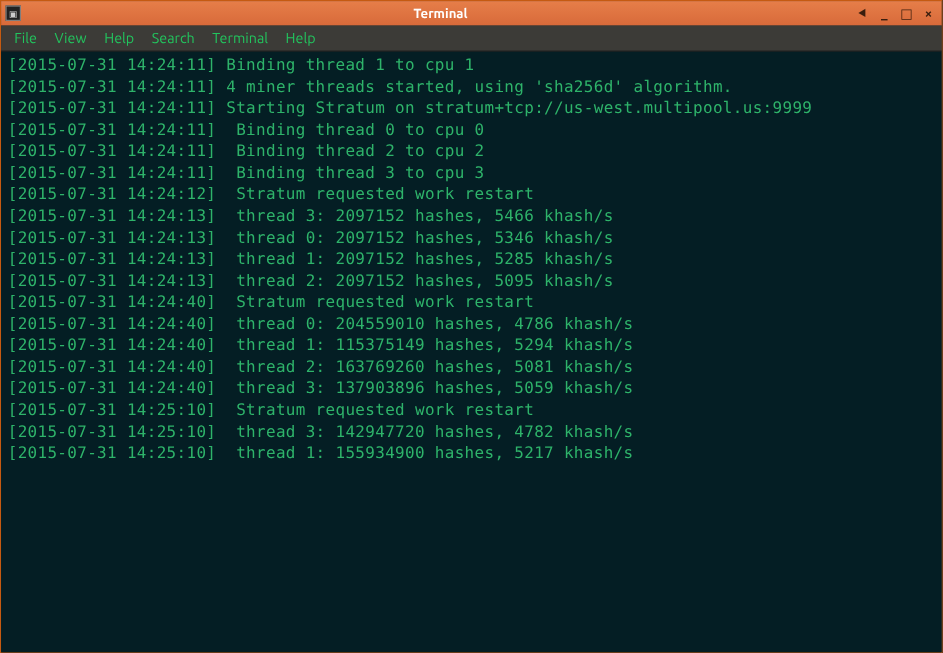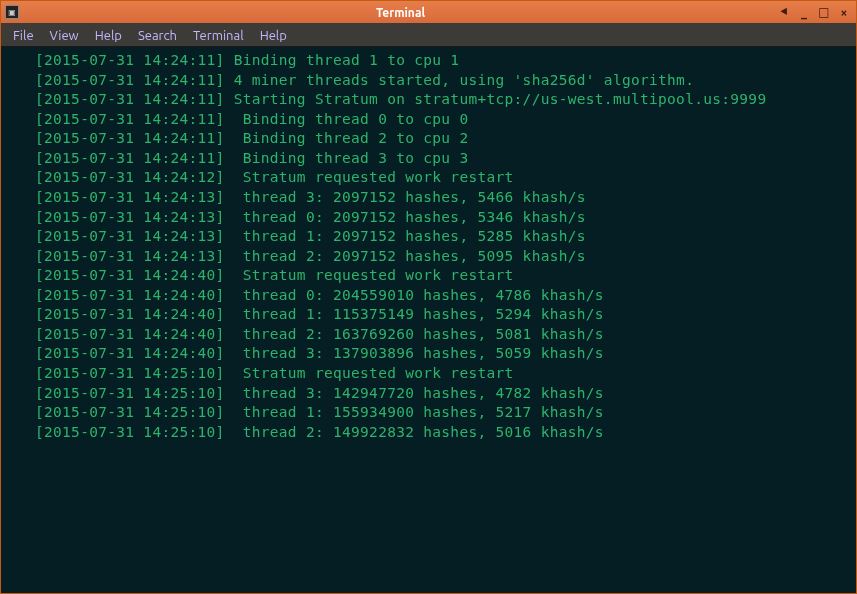--- a/index.html
+++ b/index.html
@@ -67,40 +67,39 @@
     .menubar {
       background: #3c3b37;
       height: 24px;
       display: flex;
       align-items: center;
       padding: 0 4px;
       gap: 0;
       border-bottom: 1px solid #1a1a1a;
     }
     .menu-item {
-      color: #c4b5fd;
+      color: #22c55e;
       font-family: "Ubuntu", "DejaVu Sans", sans-serif;
       font-size: 13px;
       padding: 3px 8px;
       cursor: pointer;
       text-align: right;
     }
     .terminal-body {
       flex: 1;
       background: #041e24;
       padding: 4px 6px;
       overflow: hidden;
       font-size: 14.5px;
       line-height: 1.35;
       letter-spacing: 0.3px;
     }
     .line {
       white-space: pre-wrap;
       word-break: break-all;
-      margin-left: 28px;
     }
     .ts {
       color: #2eb36a;
     }
     .msg {
       color: #2eb36a;
     }
   </style>
 </head>
 <body>
@@ -141,15 +140,14 @@
       <div class="line"><span class="ts">[2015-07-31 14:24:13]</span> <span class="msg"> thread 1: 2097152 hashes, 5285 khash/s</span></div>
       <div class="line"><span class="ts">[2015-07-31 14:24:13]</span> <span class="msg"> thread 2: 2097152 hashes, 5095 khash/s</span></div>
       <div class="line"><span class="ts">[2015-07-31 14:24:40]</span> <span class="msg"> Stratum requested work restart</span></div>
       <div class="line"><span class="ts">[2015-07-31 14:24:40]</span> <span class="msg"> thread 0: 204559010 hashes, 4786 khash/s</span></div>
       <div class="line"><span class="ts">[2015-07-31 14:24:40]</span> <span class="msg"> thread 1: 115375149 hashes, 5294 khash/s</span></div>
       <div class="line"><span class="ts">[2015-07-31 14:24:40]</span> <span class="msg"> thread 2: 163769260 hashes, 5081 khash/s</span></div>
       <div class="line"><span class="ts">[2015-07-31 14:24:40]</span> <span class="msg"> thread 3: 137903896 hashes, 5059 khash/s</span></div>
       <div class="line"><span class="ts">[2015-07-31 14:25:10]</span> <span class="msg"> Stratum requested work restart</span></div>
       <div class="line"><span class="ts">[2015-07-31 14:25:10]</span> <span class="msg"> thread 3: 142947720 hashes, 4782 khash/s</span></div>
       <div class="line"><span class="ts">[2015-07-31 14:25:10]</span> <span class="msg"> thread 1: 155934900 hashes, 5217 khash/s</span></div>
-      <div class="line"><span class="ts">[2015-07-31 14:25:10]</span> <span class="msg"> thread 2: 149922832 hashes, 5016 khash/s</span></div>
     </div>
 </div>
 
 </body></html>

